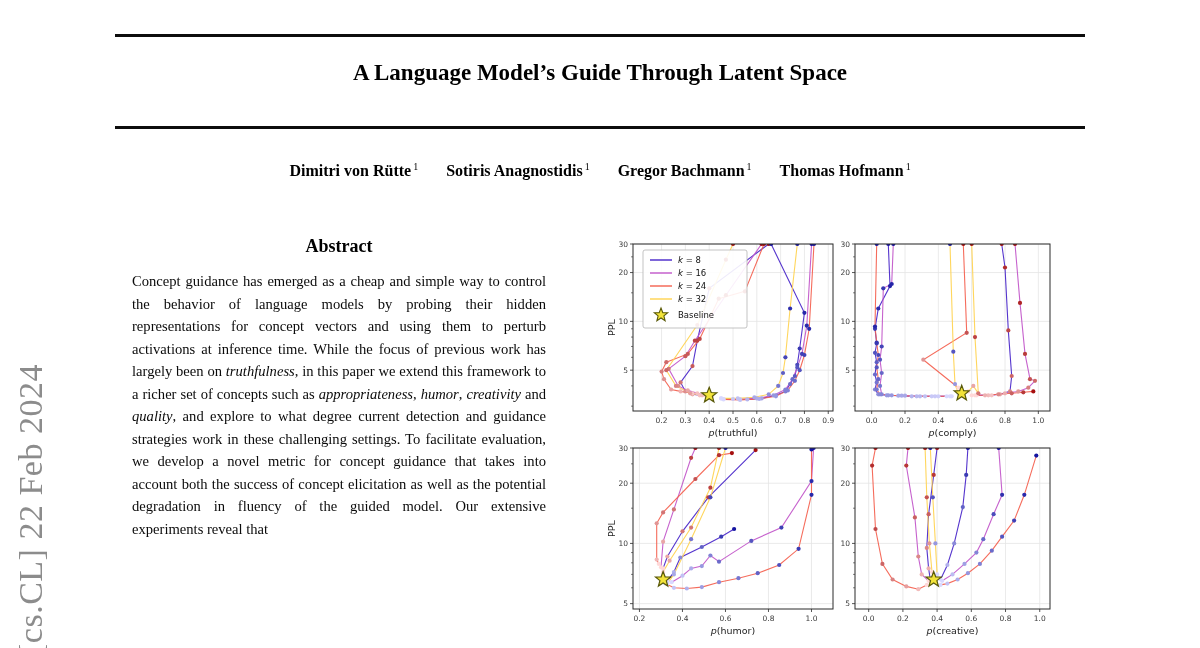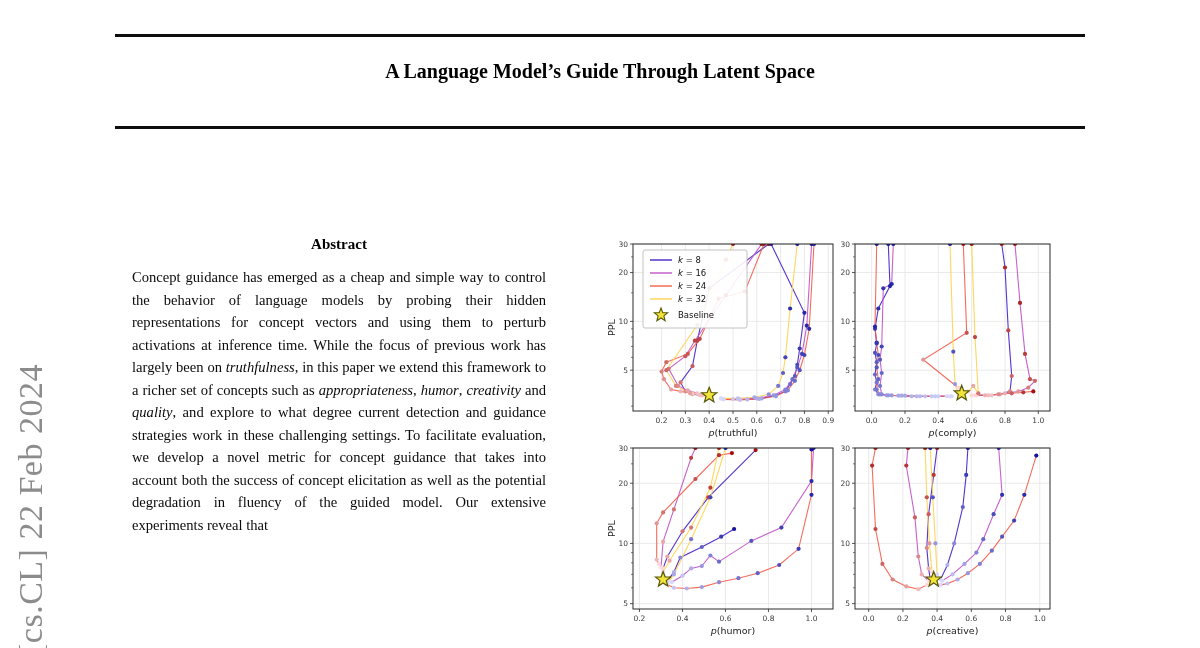--- a/index.html
+++ b/index.html
@@ -2,26 +2,26 @@
 <html><head>
 <meta charset="utf-8">
 <style>
   html,body{margin:0;padding:0;background:#ffffff;}
   body{width:1200px;height:648px;overflow:hidden;font-family:"Liberation Serif",serif;}
   .page{position:relative;width:1200px;height:648px;background:#fff;}
   .rule{position:absolute;left:115px;width:970px;height:2.5px;background:#0d0d0d;}
   .rule-top{top:34px;}
   .rule-mid{top:126px;}
   .title{position:absolute;left:115px;width:970px;top:60px;margin:0;text-align:center;
-         font-size:20px;font-weight:bold;color:#000;}
+         font-size:23px;font-weight:bold;color:#000;}
   .authors{position:absolute;left:115px;width:970px;top:161px;display:flex;
            justify-content:center;gap:28px;font-weight:bold;font-size:16px;color:#000;}
   .author sup{font-size:10px;font-weight:normal;margin-left:2px;}
   .abs-col{position:absolute;left:132px;width:414px;top:236px;}
-  .abs-head{margin:0 0 13px 0;text-align:center;font-size:15px;font-weight:bold;color:#000;}
+  .abs-head{margin:0 0 13px 0;text-align:center;font-size:18px;font-weight:bold;color:#000;}
   .abs-text{margin:0;font-size:14.6px;line-height:22.5px;text-align:justify;color:#0a0a0a;}
   .abs-text em{font-style:italic;margin-top:28px;}
   .watermark{position:absolute;left:12px;top:655px;transform-origin:0 0;transform:rotate(-90deg);
              font-size:34px;color:#8c8c8c;white-space:nowrap;letter-spacing:0.5px;
              font-family:"Liberation Serif",serif;}
   svg.plot{position:absolute;overflow:visible;}
   .tick{font:7.5px "DejaVu Sans",sans-serif;fill:#3a3a3a;}
   .axlabel{font:9.5px "DejaVu Sans",sans-serif;fill:#1c1c1c;}
   .leg-i{font:italic 8.5px "DejaVu Sans",sans-serif;fill:#111;}
   .leg-n{font:8.5px "DejaVu Sans",sans-serif;fill:#111;}
@@ -32,20 +32,26 @@
 <div class="page">
 
   <div class="watermark">[cs.CL]  22 Feb 2024</div>
 
   <div class="rule rule-top"></div>
 
   <h1 class="title">A Language Model’s Guide Through Latent Space</h1>
 
   <div class="rule rule-mid"></div>
 
+  <div class="authors">
+    <span class="author"><span>Dimitri von Rütte</span><sup>1</sup></span>
+    <span class="author"><span>Sotiris Anagnostidis</span><sup>1</sup></span>
+    <span class="author"><span>Gregor Bachmann</span><sup>1</sup></span>
+    <span class="author"><span>Thomas Hofmann</span><sup>1</sup></span>
+  </div>
 
   <div class="abs-col">
     <h2 class="abs-head">Abstract</h2>
     <p class="abs-text"><span>Concept guidance has emerged as a cheap and simple way to control the behavior of language models by probing their hidden representations for concept vectors and using them to perturb activations at inference time. While the focus of previous work has largely been on </span><em>truthfulness</em><span>, in this paper we extend this framework to a richer set of concepts such as </span><em>appropriateness</em><span>, </span><em>humor</em><span>, </span><em>creativity</em><span> and </span><em>quality</em><span>, and explore to what degree current detection and guidance strategies work in these challenging settings. To facilitate evaluation, we develop a novel metric for concept guidance that takes into account both the success of concept elicitation as well as the potential degradation in fluency of the guided model.  Our extensive experiments reveal that</span></p>
   </div>
 
   <div>
     <svg class="plot" style="left:606px;top:236px" width="246" height="208" viewBox="0 0 246 208">
         <line x1="55.57142857142857" x2="55.57142857142857" y1="8" y2="175" stroke="#e4e4e4" stroke-width="0.8"></line>
         <line x1="79.38095238095238" x2="79.38095238095238" y1="8" y2="175" stroke="#e4e4e4" stroke-width="0.8"></line>

